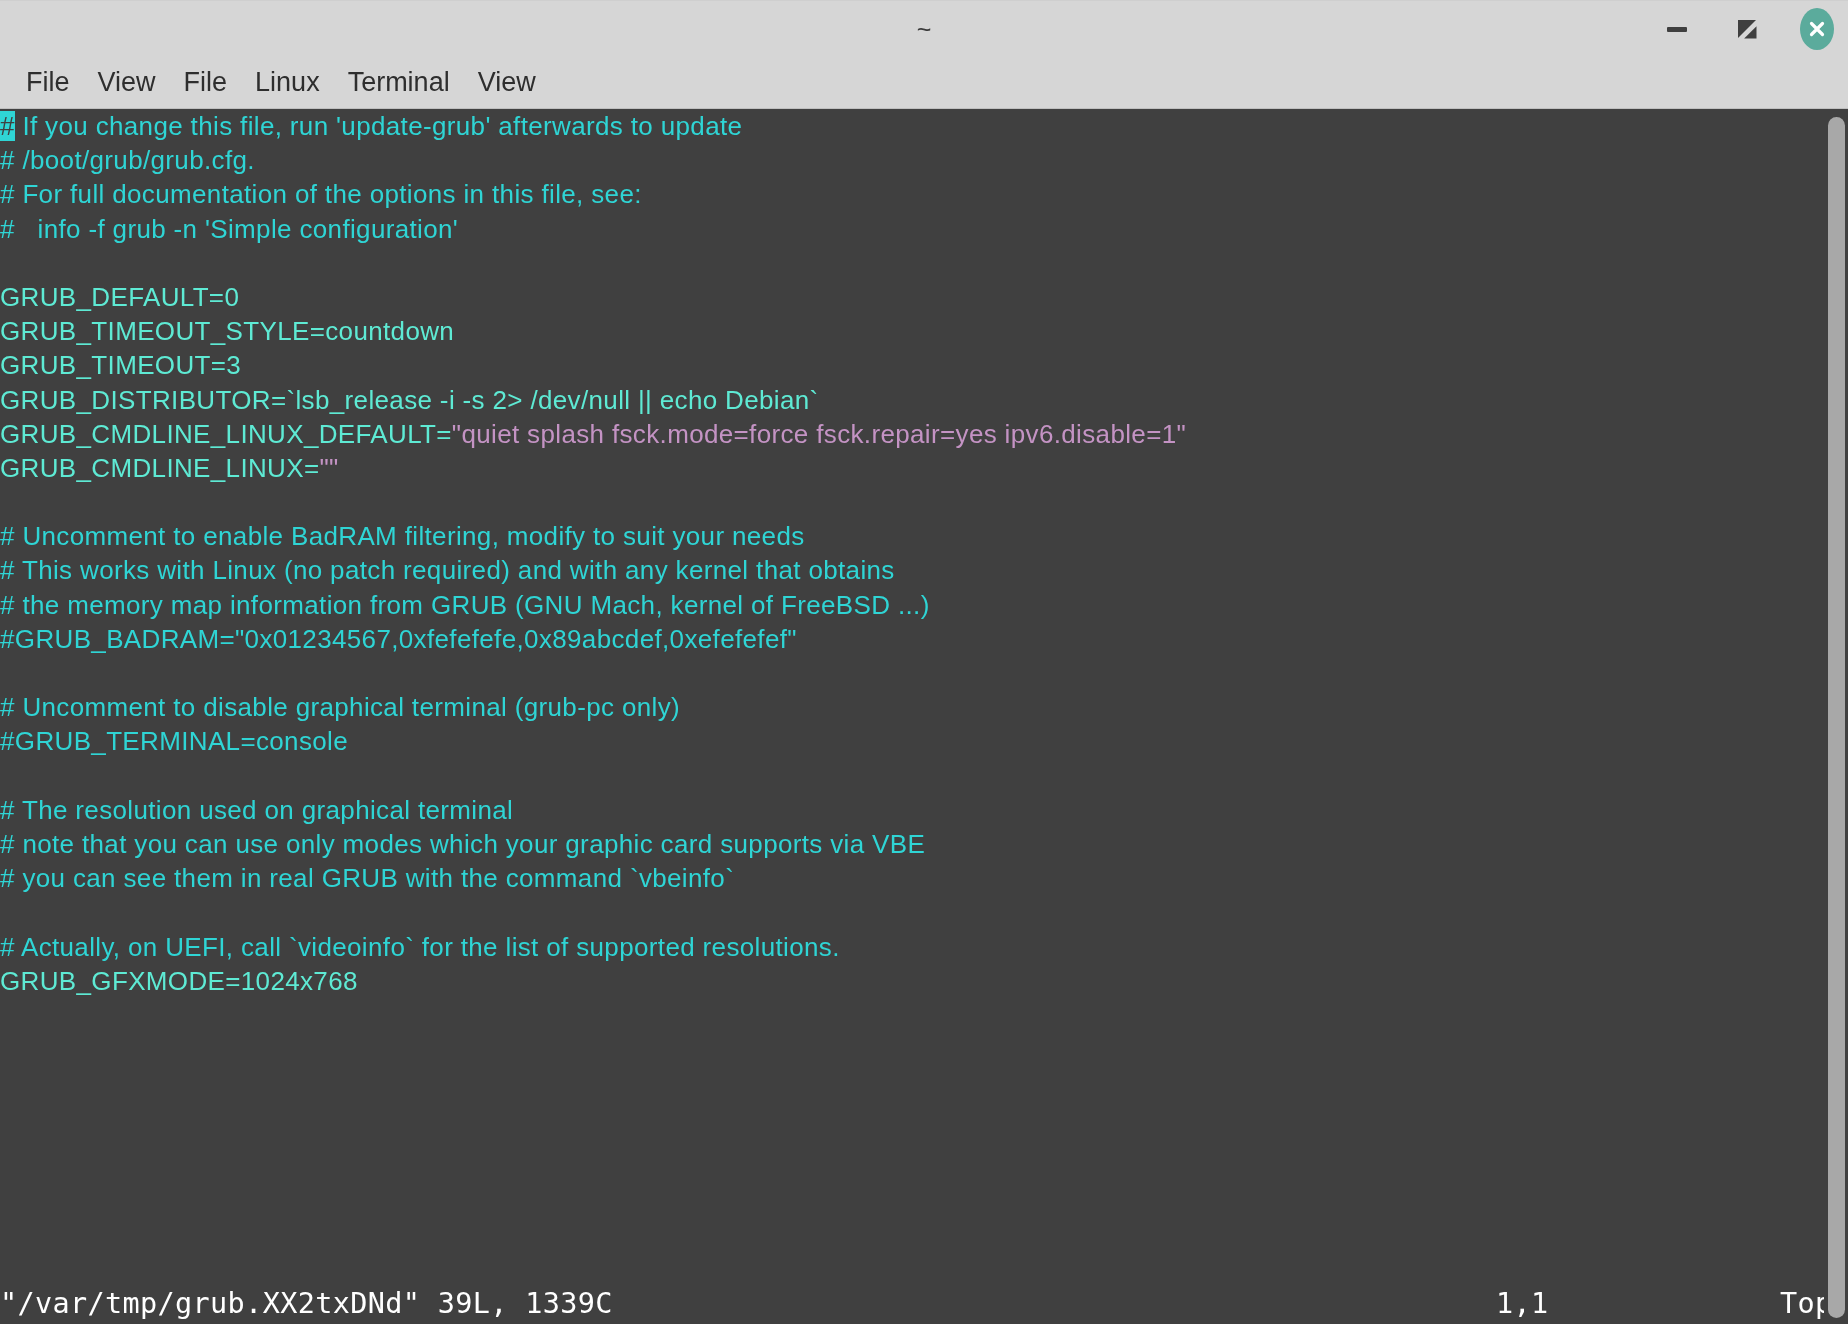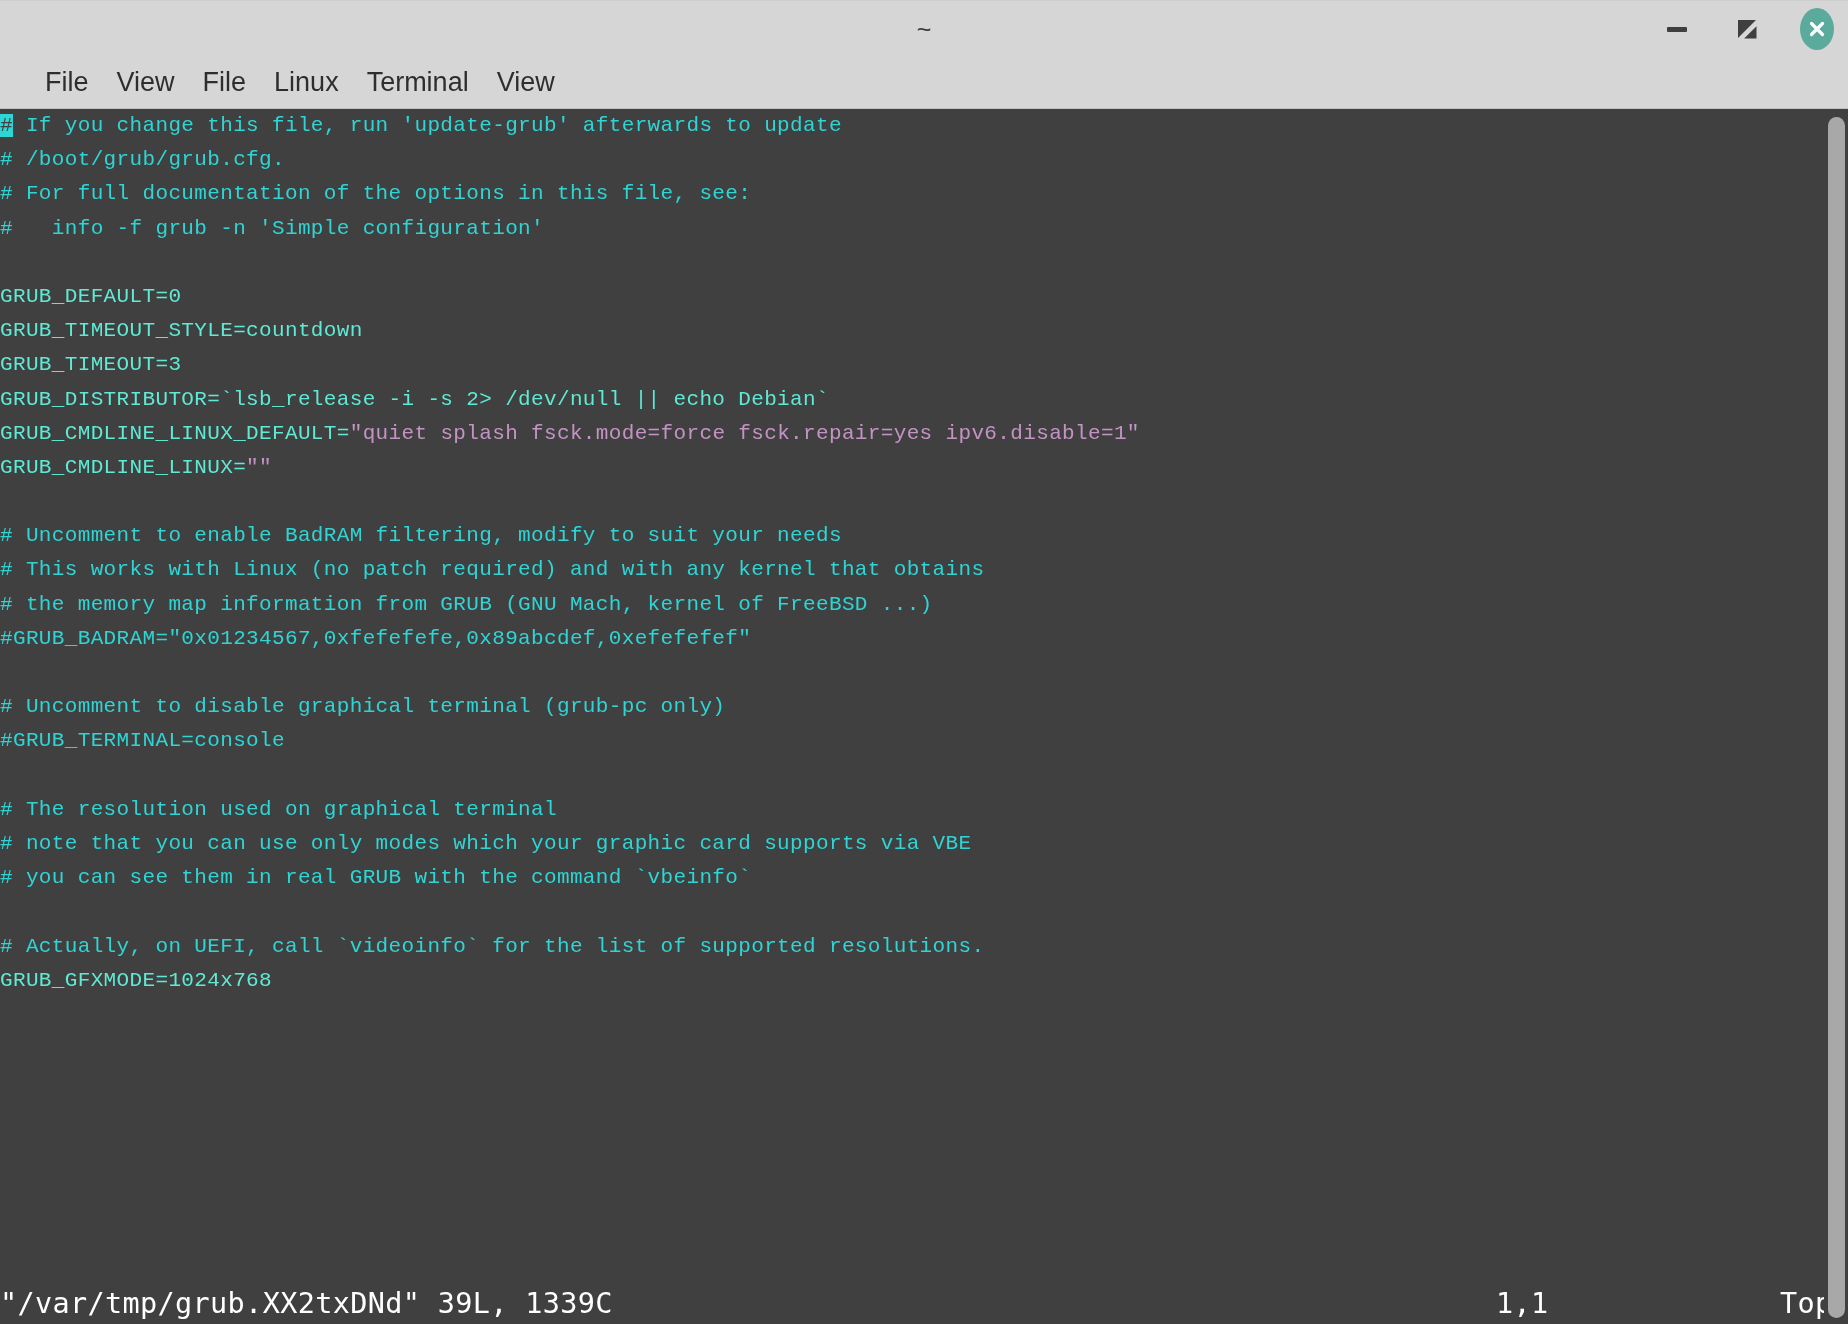--- a/index.html
+++ b/index.html
@@ -99,21 +99,21 @@
   }
   .btn-close svg { display: block; }
 
   
   .menubar {
     height: 52px;
     flex: 0 0 52px;
     background: #d6d6d6;
     display: flex;
     align-items: center;
-    padding-left: 31px;
+    padding-left: 12px;
     box-sizing: border-box;
     border-bottom: 1px solid #bfbfbf;
   }
   .menu-item {
     font-family: "Liberation Sans", sans-serif;
     font-size: 27px;
     color: #2e2e2e;
     padding: 4px 14px;
     line-height: 1;
     white-space: nowrap;
@@ -127,22 +127,22 @@
     flex: 1 1 auto;
     background: #404040;
     overflow: hidden;
   }
   .term-text {
     position: absolute;
     left: 0;
     top: 0;
     right: 0;
     padding: 0;
-    font-family: Liberation Mono, monospace;
-    font-size: 21px;
+    font-family: Liberation Sans, sans-serif;
+    font-size: 26px;
     line-height: 34.2px;
     letter-spacing: 0.35px;
     white-space: pre;
     color: #ffffff;
   }
   .term-line {
     height: 34.2px;
     white-space: pre;
   }
   .c-comment { color: #2fd5d5; }

